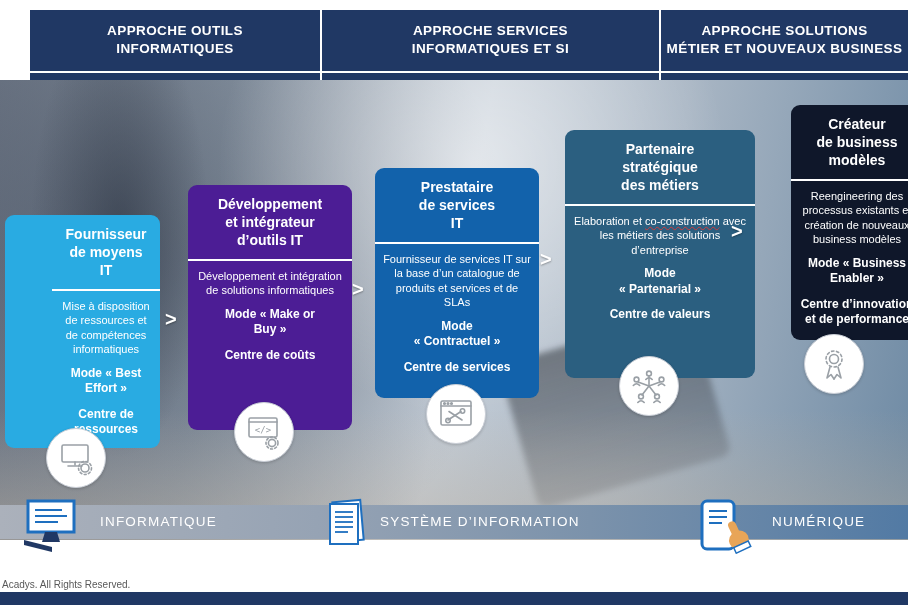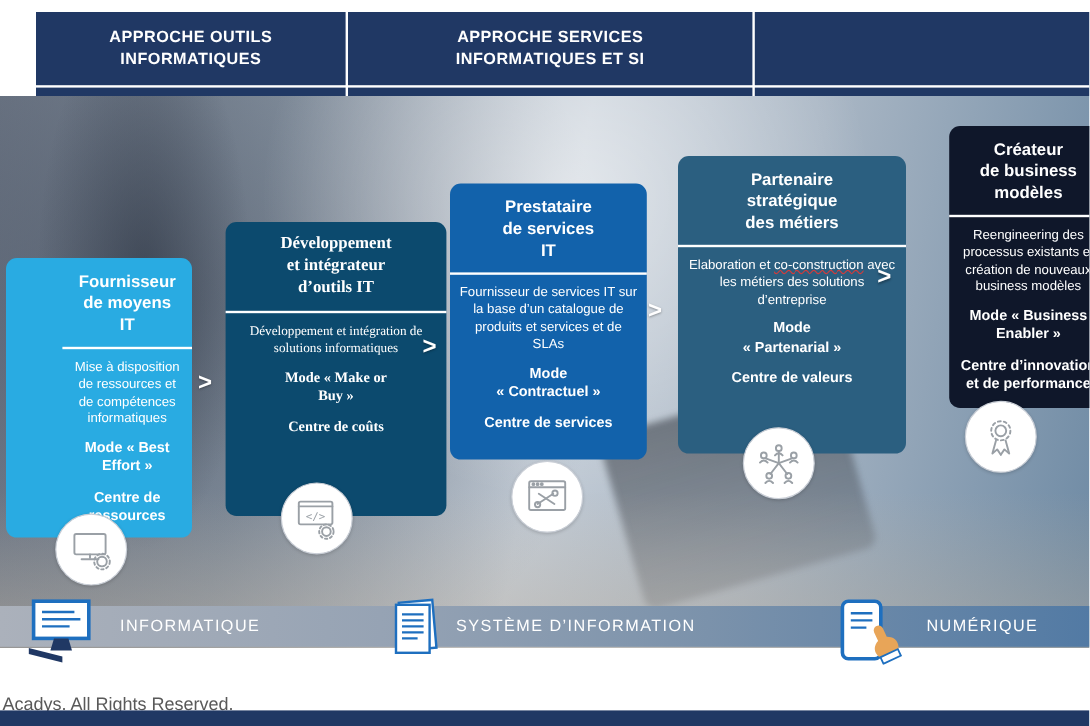--- a/index.html
+++ b/index.html
@@ -18,38 +18,38 @@
     transform:rotate(-16deg);filter:blur(3px);
     background:linear-gradient(to bottom, rgba(48,53,60,.55), rgba(75,80,88,.30));}
   .ph-desk{position:absolute;left:0;bottom:0;width:100%;height:130px;
     background:linear-gradient(to top, rgba(190,175,155,.45), rgba(190,175,155,0));}
 
   
   .topbar{position:absolute;left:30px;top:10px;width:878px;height:70px;background:#203864;display:flex;}
   .hcol{display:flex;align-items:center;justify-content:center;color:#fff;font-weight:bold;
         font-size:13.5px;line-height:1.35;text-align:center;letter-spacing:.4px;
         white-space:pre-line;padding-bottom:10px;box-sizing:border-box;}
-  .hc1{width:258px;text-align:center;}
+  .hc1{width:290px;text-align:center;}
   .hc2{width:341px;border-left:2px solid #fff;border-right:2px solid #fff;}
   .hc3{flex:1;}
   .hline{position:absolute;left:0;right:0;bottom:7px;height:2px;background:#fff;}
 
   
   .card{position:absolute;border-radius:9px;color:#fff;text-align:center;box-sizing:border-box;}
   .card-title{margin:0;padding:10px 6px 9px;font-size:14px;font-weight:bold;line-height:1.3;
               white-space:pre-line;border-bottom:2px solid #fff;}
   .card-body{padding:8px 8px 10px;font-size:11px;line-height:1.32;}
   .body-text{margin:0 0 9px;}
   .mode{margin:0 0 10px;font-weight:bold;font-size:12px;line-height:1.3;white-space:pre-line;}
   .centre{margin:0;font-weight:bold;font-size:12px;line-height:1.3;white-space:pre-line;}
   .squiggle{text-decoration:underline wavy #d23b3b;text-decoration-thickness:1px;}
 
   .card1{left:5px;  top:215px;width:155px;min-height:215px;background:#29abe2;padding-left:47px;}
-  .card2{left:188px;top:185px;width:184px;min-height:245px;background:#0c4a6e;font-family:Liberation Serif, serif;}
-  .card3{left:375px;top:153px;width:164px;min-height:230px;background:#1262ab;}
+  .card2{left:188px;top:185px;width:164px;min-height:245px;background:#4c1d95;}
+  .card3{left:375px;top:168px;width:164px;min-height:230px;background:#1262ab;}
   .card4{left:565px;top:130px;width:190px;min-height:248px;background:#2b5f80;}
   .card5{left:755px;top:105px;width:132px;min-height:235px;background:#0f172a;margin-left:36px;}
 
   
   .icon-badge{position:absolute;width:58px;height:58px;border-radius:50%;background:#fff;
               border:1px solid #c9ced6;display:flex;align-items:center;justify-content:center;
               box-shadow:0 1px 3px rgba(0,0,0,.18);}
   .ib1{left:46px; top:428px;}
   .ib2{left:234px;top:402px;}
   .ib3{left:426px;top:384px;}
@@ -69,21 +69,21 @@
   .band{position:absolute;left:0;top:505px;width:908px;height:34px;
         background:linear-gradient(90deg,#abb1bb 0%,#96a3b4 35%,#7b92ab 65%,#527aa4 100%);}
   .band-label{position:absolute;top:514px;color:#fff;font-weight:normal;font-size:13.5px;letter-spacing:1.2px;}
   .bl1{left:100px;} .bl2{left:380px;} .bl3{left:772px;}
   .band-icon{position:absolute;}
   .fi1{left:18px; top:496px;}
   .fi2{left:318px;top:498px;}
   .fi3{left:694px;top:498px;}
 
   
-  .copyright{position:absolute;left:2px;top:579px;font-size:15px;color:#595959;}
+  .copyright{position:absolute;left:2px;top:579px;font-size:10px;color:#595959;}
   .bottomstrip{position:absolute;left:0;top:592px;width:908px;height:13px;background:#203864;}
 </style>
 </head>
 <body>
 
 <div class="stage">
 
   <div class="photo">
     <div class="ph-person"></div>
     <div class="ph-laptop"></div>
@@ -91,20 +91,24 @@
   </div>
 
   <header class="topbar">
     <div class="hcol hc1">
       <span>APPROCHE OUTILS
 INFORMATIQUES</span>
     </div>
     <div class="hcol hc2">
       <span>APPROCHE SERVICES
 INFORMATIQUES ET SI</span>
+    </div>
+    <div class="hcol hc3">
+      <span>APPROCHE SOLUTIONS
+MÉTIER ET NOUVEAUX BUSINESS</span>
     </div>
     <div class="hline"></div>
   </header>
 
   <section class="card card1">
     <h3 class="card-title">Fournisseur
 de moyens
 IT</h3>
     <div class="card-body">
       <p class="body-text">Mise à disposition de ressources et de compétences informatiques</p>

